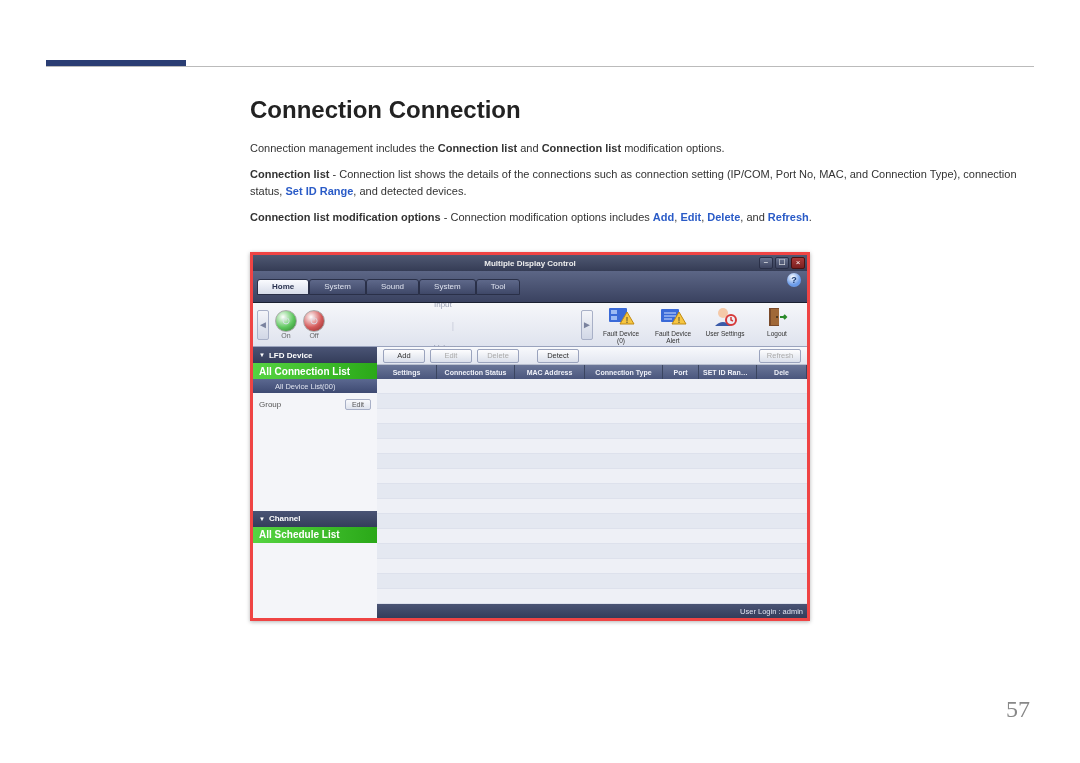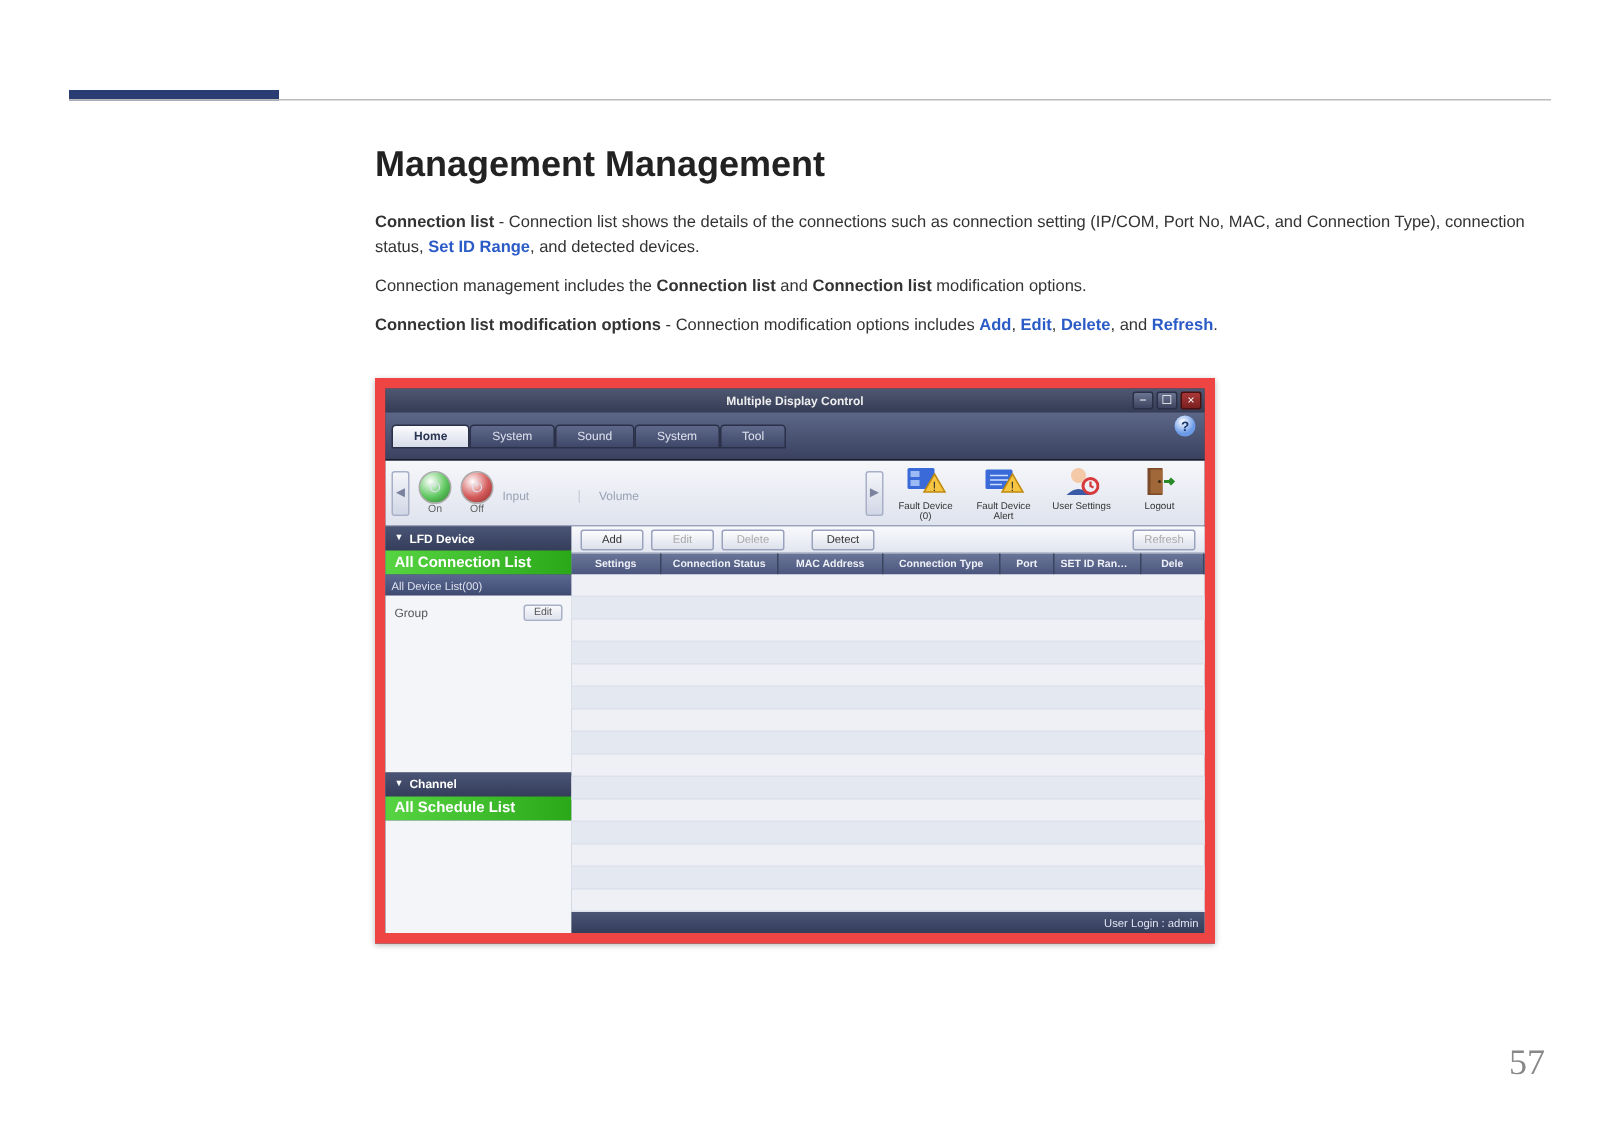--- a/index.html
+++ b/index.html
@@ -54,21 +54,21 @@
     bottom: 40px;
     font-size: 24px;
     color: #888;
     font-family: "Times New Roman", serif;
   }
 
   
   .app-window {
     margin-top: 26px;
     width: 560px;
-    border: 7px solid #ef4444;
+    border: 3px solid #ef4444;
     background: #2e3447;
     font-size: 9px;
     color: #dfe3ef;
     box-shadow: 0 1px 4px rgba(0,0,0,0.3);
   }
   .titlebar {
     height: 16px;
     background: linear-gradient(to bottom, #4f5872, #353c55);
     display: flex;
     align-items: center;
@@ -126,40 +126,40 @@
     display:flex;align-items:center;padding:0 4px;gap:6px;
   }
   .nav-arrow {
     width:12px;height:30px;
     background:linear-gradient(to bottom,#f4f5f9,#d1d7e6);
     border:1px solid #a8b0c7;border-radius:2px;
     display:flex;align-items:center;justify-content:center;
     color:#7a829e;font-size:10px;
   }
   .row-controls {flex:1;display:flex;flex-direction:column;gap:3px;padding-top:3px;}
-  .ctrl-row {display:flex;gap:12px;align-items:center;}
+  .ctrl-row {display:flex;gap:12px;align-items:center;flex-direction:column;}
   .ctrl-label{color:#9aa0b4;font-size:8px;width:38px;}
   .ctrl-sep{color:#c7cbd8;}
   .small-btn{width:40px;height:14px;border:1px solid #a8b0c7;border-radius:2px;background:linear-gradient(to bottom,#f4f5f9,#d1d7e6);font-size:7px;color:#7a829e;display:flex;align-items:center;justify-content:center;}
   .power-btns{display:flex;gap:6px;}
   .power-btn{width:22px;height:22px;border-radius:50%;display:flex;align-items:center;justify-content:center;border:1px solid #aaa;}
   .power-btn.on{background:radial-gradient(circle at 35% 30%,#fff,#5ec75e 55%,#2a7a2a);}
   .power-btn.off{background:radial-gradient(circle at 35% 30%,#fff,#d45a5a 55%,#8a2a2a);}
   .power-lbl{font-size:7px;color:#666;text-align:center;}
   .ribbon-right{display:flex;gap:8px;margin-left:auto;margin-right:4px;}
   .rib-item{display:flex;flex-direction:column;align-items:center;gap:1px;width:44px;}
   .rib-item .lbl{font-size:6.5px;color:#333;text-align:center;line-height:1.1;}
   .rib-icon{width:28px;height:24px;display:flex;align-items:center;justify-content:center;font-size:18px;}
 
   .app-body {display:flex;background:#e8ebf3;}
   .sidebar {width:124px;background:linear-gradient(to bottom,#3a4260,#2e3650);min-height:270px;display:flex;flex-direction:column;}
   .sb-header{height:16px;background:linear-gradient(to bottom,#4a5475,#343d5a);color:#fff;font-size:8px;font-weight:bold;padding:2px 6px;display:flex;align-items:center;}
   .sb-header .arrow{margin-right:4px;font-size:6px;}
   .sb-active{height:16px;background:linear-gradient(to right,#56d442,#2aa818);color:#fff;font-size:10px;font-weight:bold;padding:2px 6px;display:flex;align-items:center;}
-  .sb-blue{height:14px;background:linear-gradient(to bottom,#5b6890,#3e4a72);color:#dfe3ef;font-size:7.5px;padding:2px 4px;display:flex;align-items:center;}
+  .sb-blue{height:14px;background:linear-gradient(to bottom,#5b6890,#3e4a72);color:#dfe3ef;font-size:7.5px;padding:2px 22px;display:flex;align-items:center;}
   .sb-white{flex:1;background:#f4f5f9;padding:6px;}
   .grp-row{display:flex;align-items:center;justify-content:space-between;font-size:8px;color:#555;}
   .edit-mini{padding:1px 6px;border:1px solid #a8b0c7;border-radius:2px;background:linear-gradient(to bottom,#f8f9fc,#dfe3ee);font-size:7px;}
 
   .main-pane{flex:1;display:flex;flex-direction:column;}
   .toolbar{height:18px;background:linear-gradient(to bottom,#f8f9fc,#e2e6f0);border-bottom:1px solid #b8bfcf;display:flex;align-items:center;padding:0 6px;gap:5px;}
   .t-btn{width:42px;height:14px;border:1px solid #9aa3bd;border-radius:2px;background:linear-gradient(to bottom,#fdfdfe,#dbe0eb);font-size:7.5px;color:#333;display:flex;align-items:center;justify-content:center;}
   .t-btn.dis{color:#aaa;}
   .spacer{flex:1;}
   .col-head{height:14px;background:linear-gradient(to bottom,#6a7698,#4a567d);display:flex;font-size:7px;color:#eef0f8;font-weight:bold;}
@@ -170,28 +170,28 @@
   .g-row.alt{background:#e4e8f1;}
   .statusbar{height:14px;background:linear-gradient(to bottom,#4a5475,#343d5a);color:#e0e4f1;font-size:7.5px;display:flex;align-items:center;justify-content:flex-end;padding-right:4px;}
 </style>
 </head>
 <body>
 
 <div class="top-accent"></div>
 <div class="top-border"></div>
 
 <div class="content">
-  <h1>Management Management</h1>
+  <h1>Connection Connection</h1>
+
+  <p class="body-text">
+    <span>Connection management includes the </span><b>Connection list</b><span> and </span><b>Connection list</b><span> modification options.</span>
+  </p>
 
   <p class="body-text">
     <b>Connection list</b><span> - Connection list shows the details of the connections such as connection setting (IP/COM, Port No, MAC, and Connection Type), connection status, </span><span class="accent">Set ID Range</span><span>, and detected devices.</span>
-  </p>
-
-  <p class="body-text">
-    <span>Connection management includes the </span><b>Connection list</b><span> and </span><b>Connection list</b><span> modification options.</span>
   </p>
 
 
   <p class="body-text">
     <b>Connection list modification options</b><span> - Connection modification options includes </span><span class="accent">Add</span><span>, </span><span class="accent">Edit</span><span>, </span><span class="accent">Delete</span><span>, and </span><span class="accent">Refresh</span><span>.</span>
   </p>
 
   <div class="app-window">
 
     <div class="titlebar">

